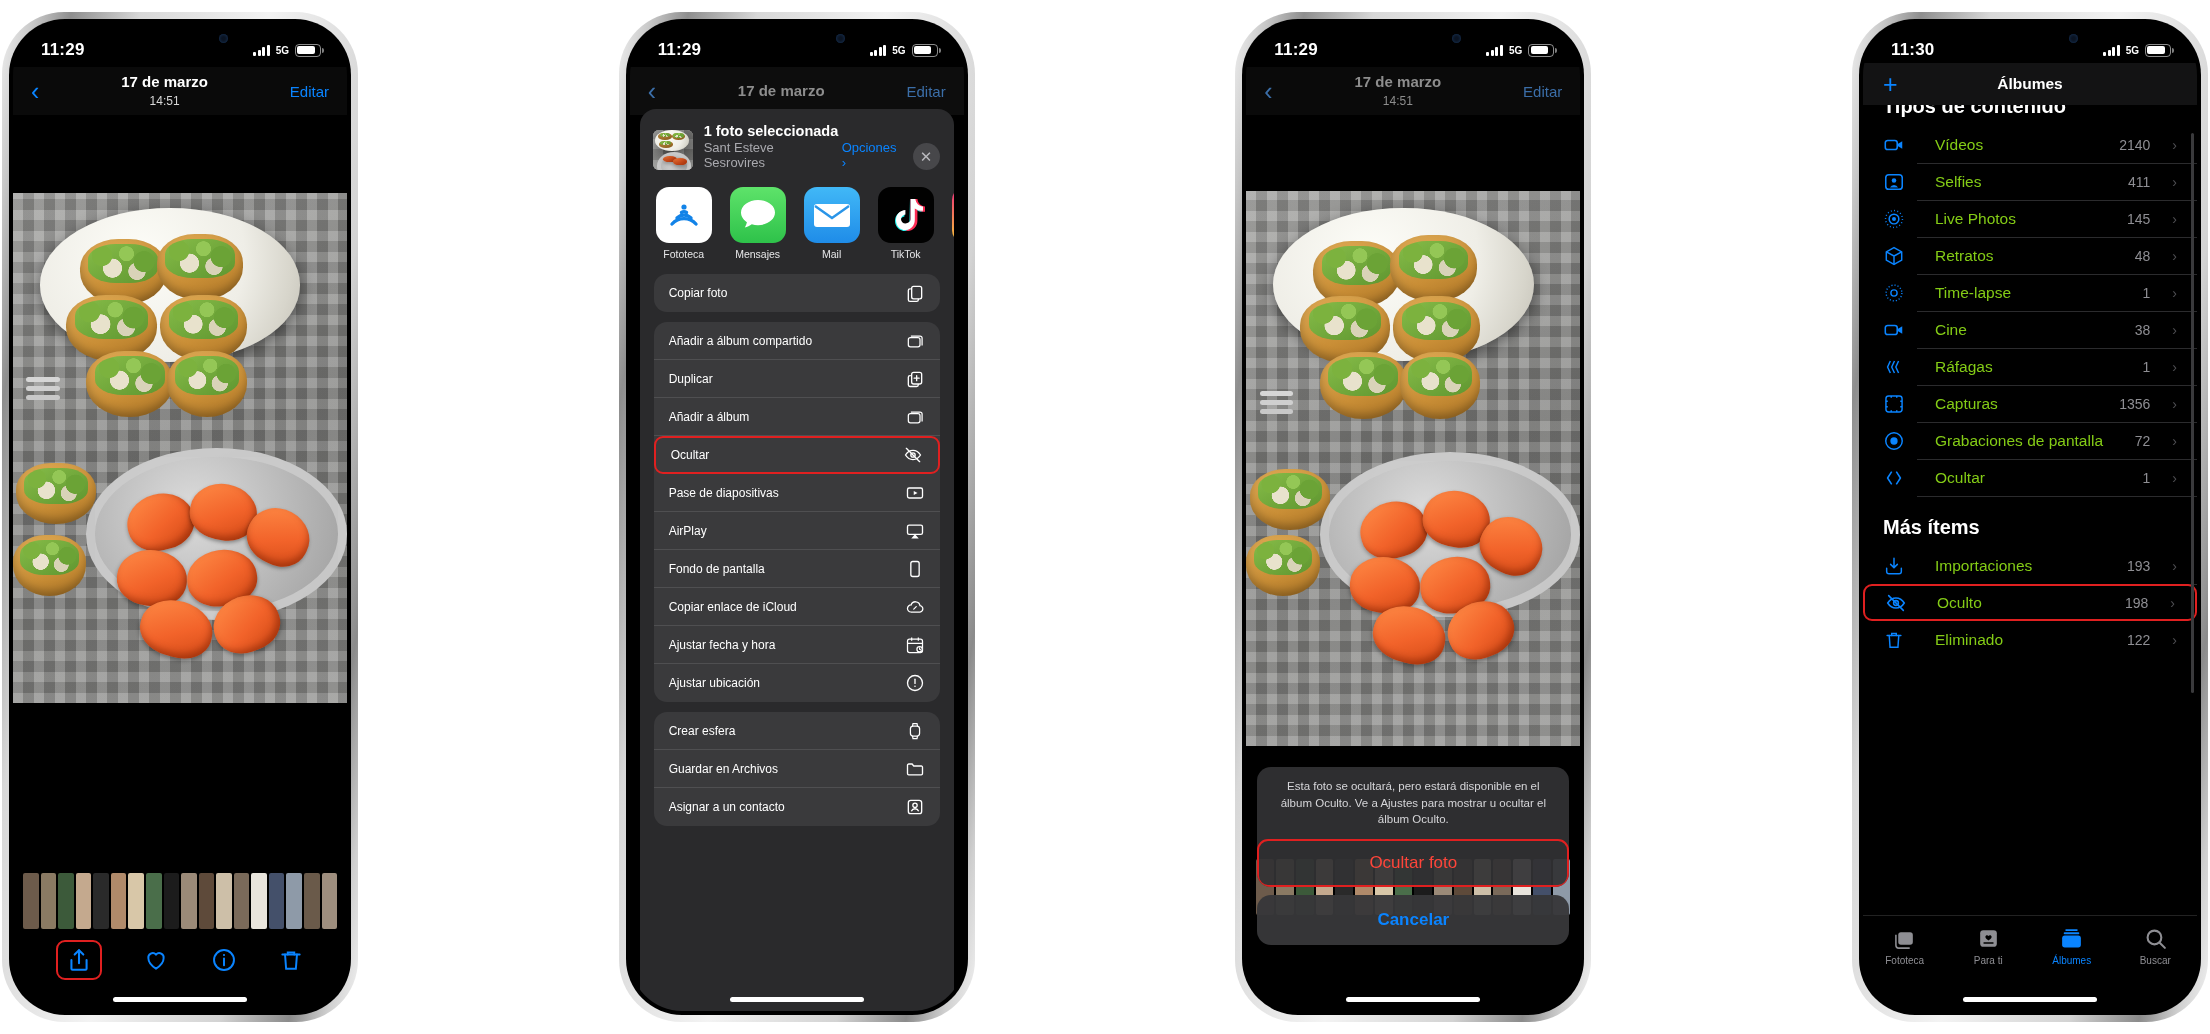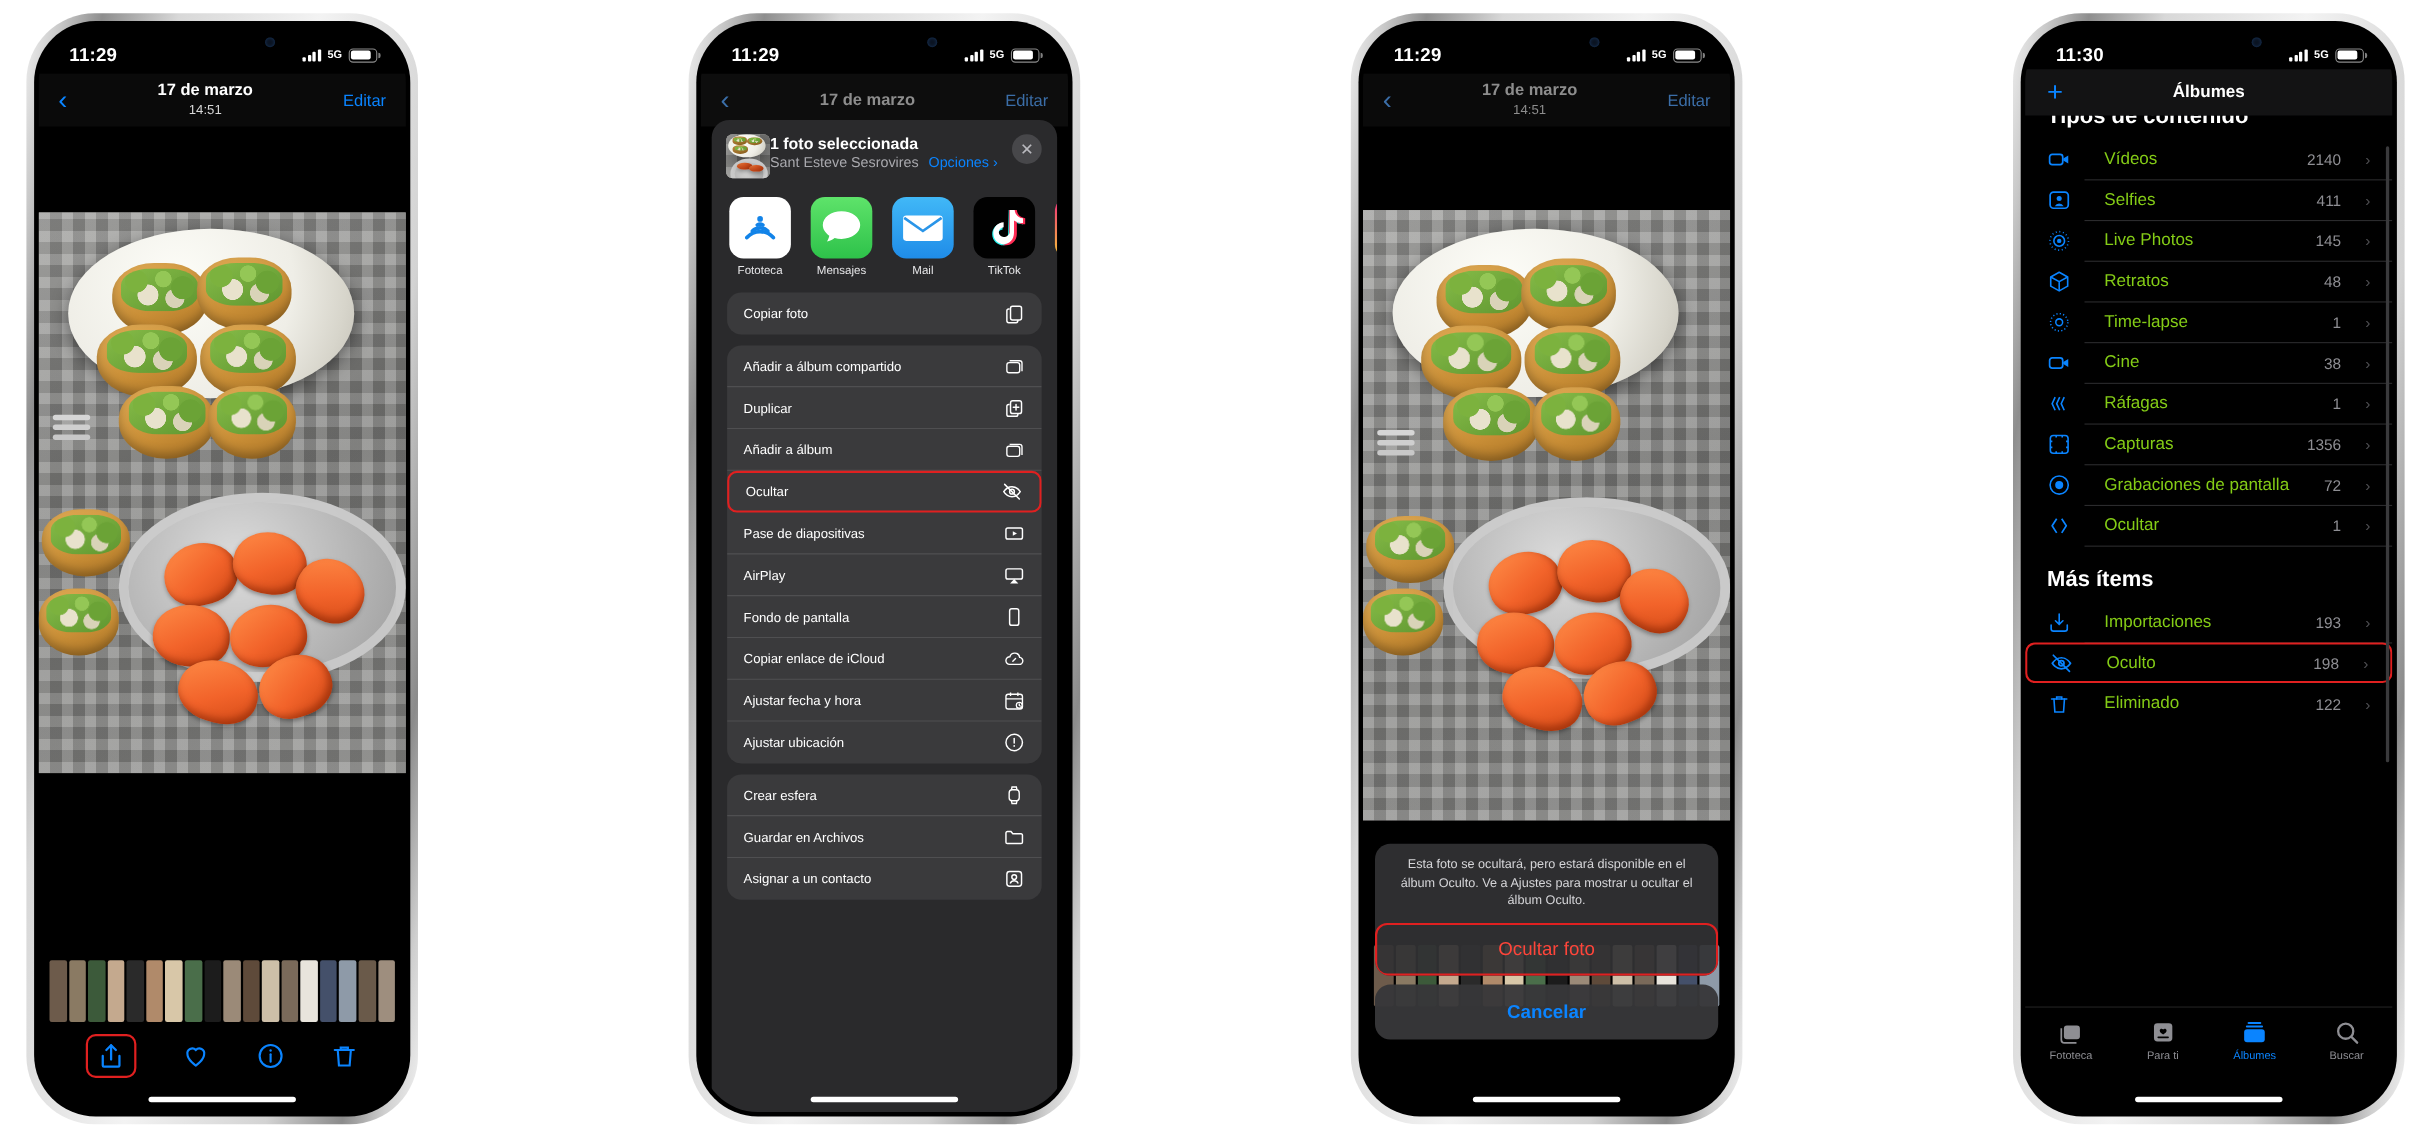--- a/index.html
+++ b/index.html
@@ -9,21 +9,21 @@
     font-family: "Liberation Sans", sans-serif;
     overflow: hidden;
   }
   .stage {
     position: relative;
     width: 2210px; height: 1034px;
     background: #fff;
     display: flex;
     justify-content: space-between;
     align-items: center;
-    padding: 0 24px;
+    padding: 0 2px;
   }
 
   
   .phone {
     position: relative;
     width: 356px;
     height: 1010px;
     border-radius: 62px;
     background: linear-gradient(100deg,#f2f2f2 0%,#c9c9c9 6%,#8e8e8e 13%,#d8d8d8 26%,#f3f3f3 50%,#d3d3d3 74%,#8b8b8b 87%,#cfcfcf 94%,#f4f4f4 100%);
     padding: 7px;
@@ -195,21 +195,21 @@
 
   
   .sheet {
     position:absolute; left:10px; right:10px; top:86px; bottom:-10px;
     background:#2a2a2c;
     border-radius:16px;
     z-index:50;
     overflow:hidden;
   }
   .sheet-hdr{
-    display:flex; align-items:flex-start; 
+    display:flex; align-items:flex-end; gap:11px;
     padding:13px 14px 13px 13px;
   }
   .sheet-thumb{
     width:40px; height:40px; border-radius:6px; overflow:hidden; position:relative;
     flex:0 0 auto; background:#999;
   }
   .sheet-hdr-txt{ flex:1; min-width:0; }
   .sheet-hdr-txt .t1{ color:#fff; font-size:14.5px; font-weight:bold; line-height:1.25;}
   .sheet-hdr-sub{ display:flex; align-items:baseline; gap:9px;}
   .sheet-hdr-sub .t2{ color:#a9a9ae; font-size:13px;}

